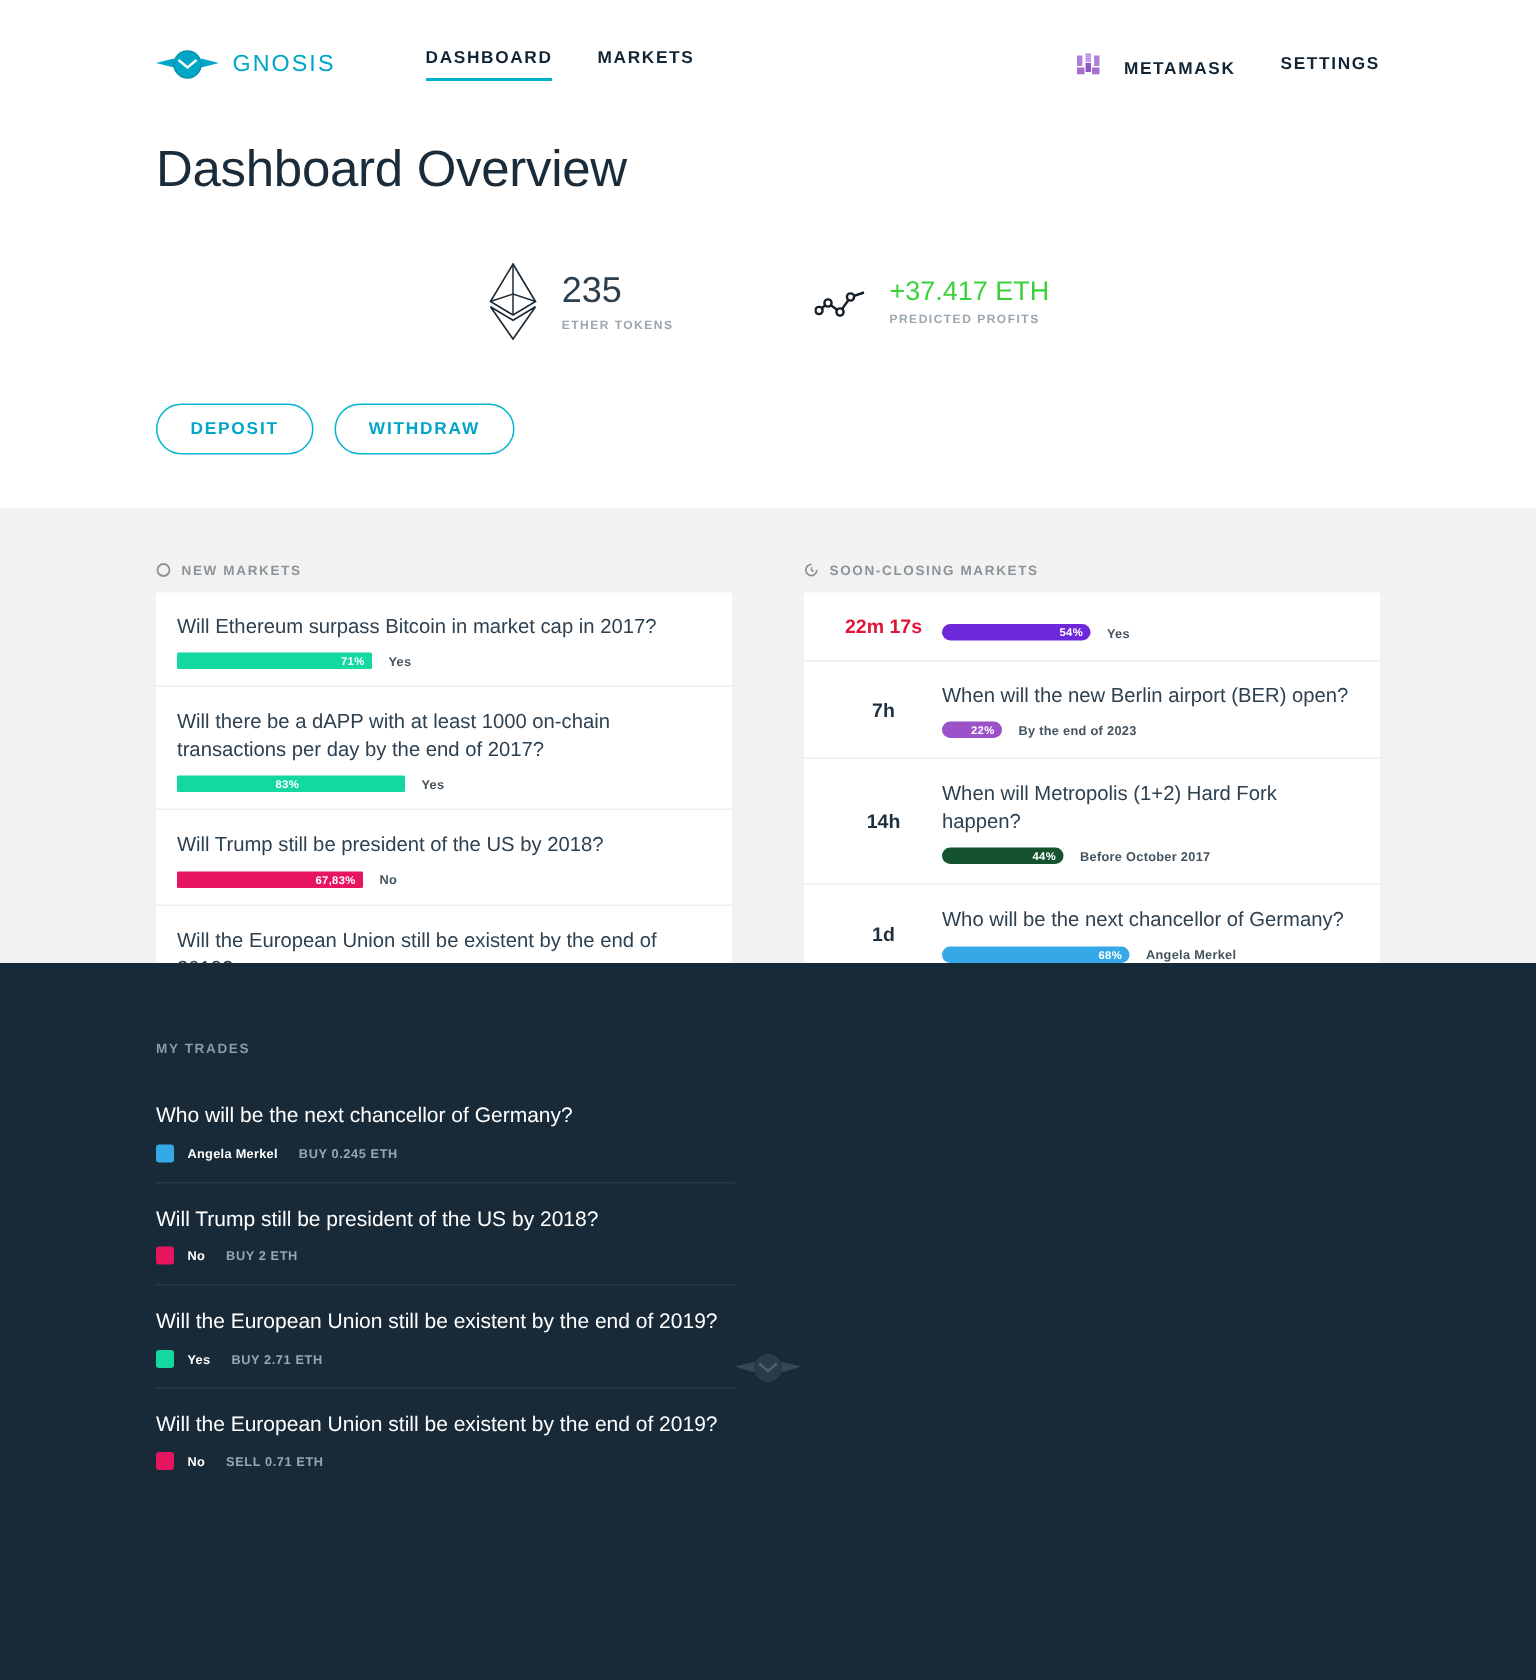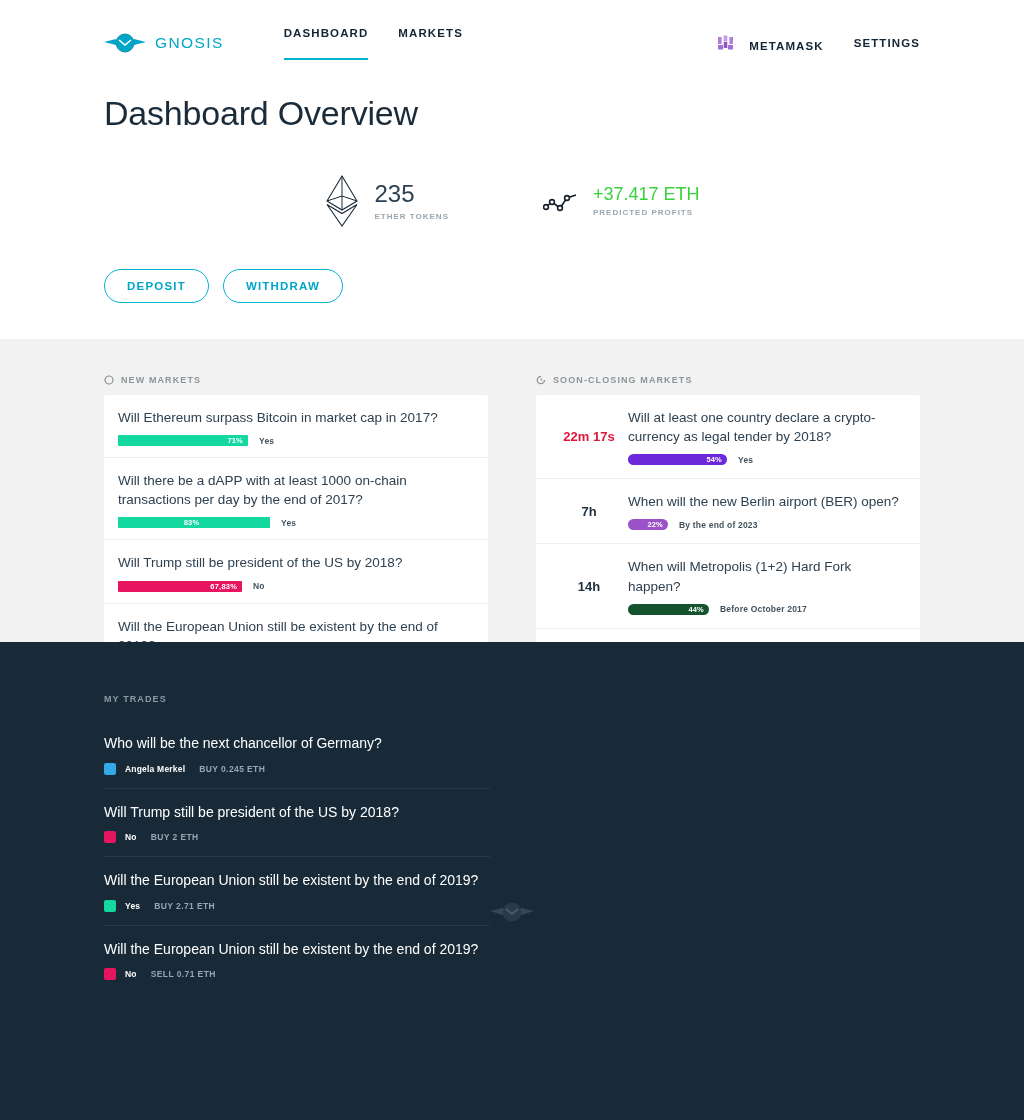--- a/index.html
+++ b/index.html
@@ -27,21 +27,21 @@
     font-size: 15.5px;
     letter-spacing: 1.4px;
     font-weight: 400;
   }
   .main-nav { display: flex; align-items: center; gap: 30px; margin-left: 60px; }
   .nav-link {
     font-size: 11.5px;
     letter-spacing: 1.1px;
     font-weight: bold;
     color: #122535;
-    padding-bottom: 19px;
+    padding-bottom: 7px;
     cursor: pointer;
     border-bottom: 2px solid transparent;
   }
   .nav-link.active { border-bottom-color: #00b4d0; }
   .header-right { margin-left: auto; display: flex; align-items: center; gap: 30px; }
   .hr-item {
     display: flex; align-items: flex-end; gap: 15px;
     font-size: 11.5px; letter-spacing: 1.1px; font-weight: bold; color: #122535;
     cursor: pointer;
   }
@@ -286,21 +286,20 @@
               <path d="M8.6 5 A3.7 3.7 0 1 1 5 1.3" fill="none" stroke="#8c9499" stroke-width="1.2"></path>
               <path d="M5 3.1 L5 5.1 L6.5 5.8" fill="none" stroke="#8c9499" stroke-width="1"></path>
             </svg>
           </span>
           <span>SOON-CLOSING MARKETS</span>
         </div>
         <div class="card" id="soon-closing-card">
             <div class="sc-row">
               <div class="sc-time urgent">22m 17s</div>
               <div class="sc-body">
-                <div class="mkt-q">Will at least one country declare a crypto-currency as legal tender by 2018?</div>
                 <div class="bar-line">
                   <div class="bar round" style="width: 99px; background: #6d28d9;">
                     <span>54%</span>
                   </div>
                   <div class="outcome">Yes</div>
                 </div>
               </div>
             </div>
             <div class="sc-row">
               <div class="sc-time">7h</div>

